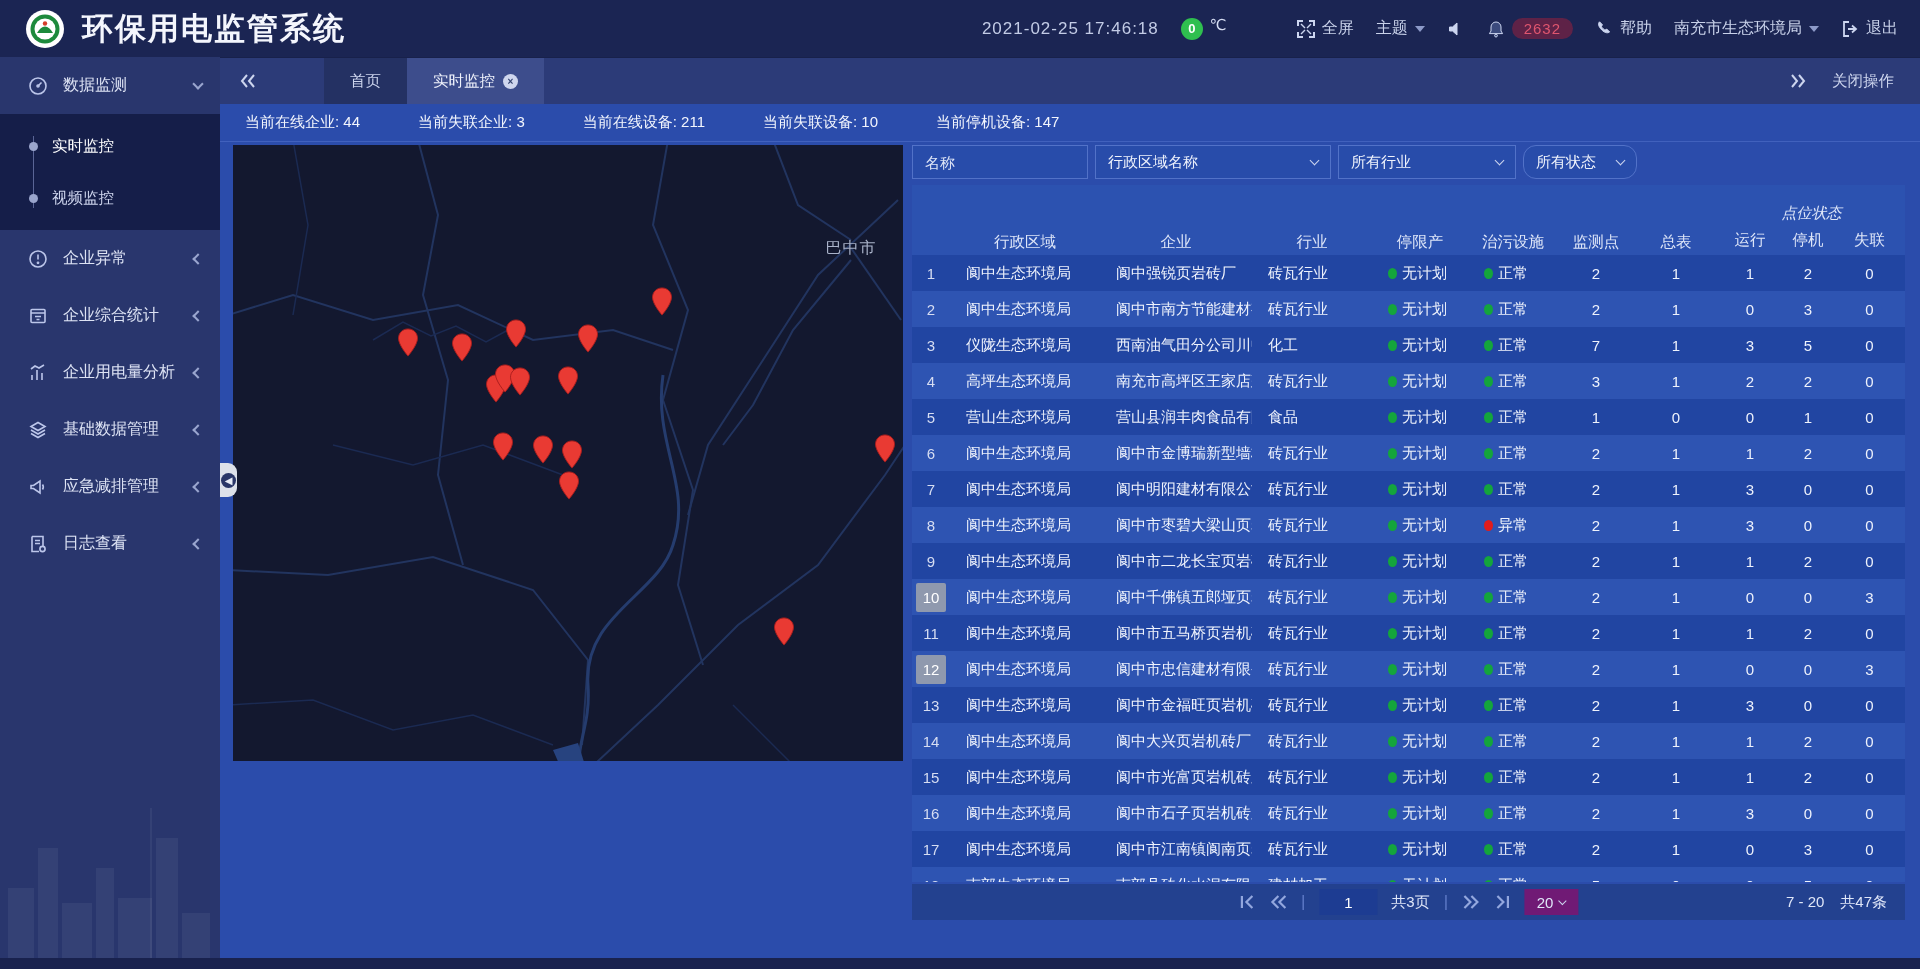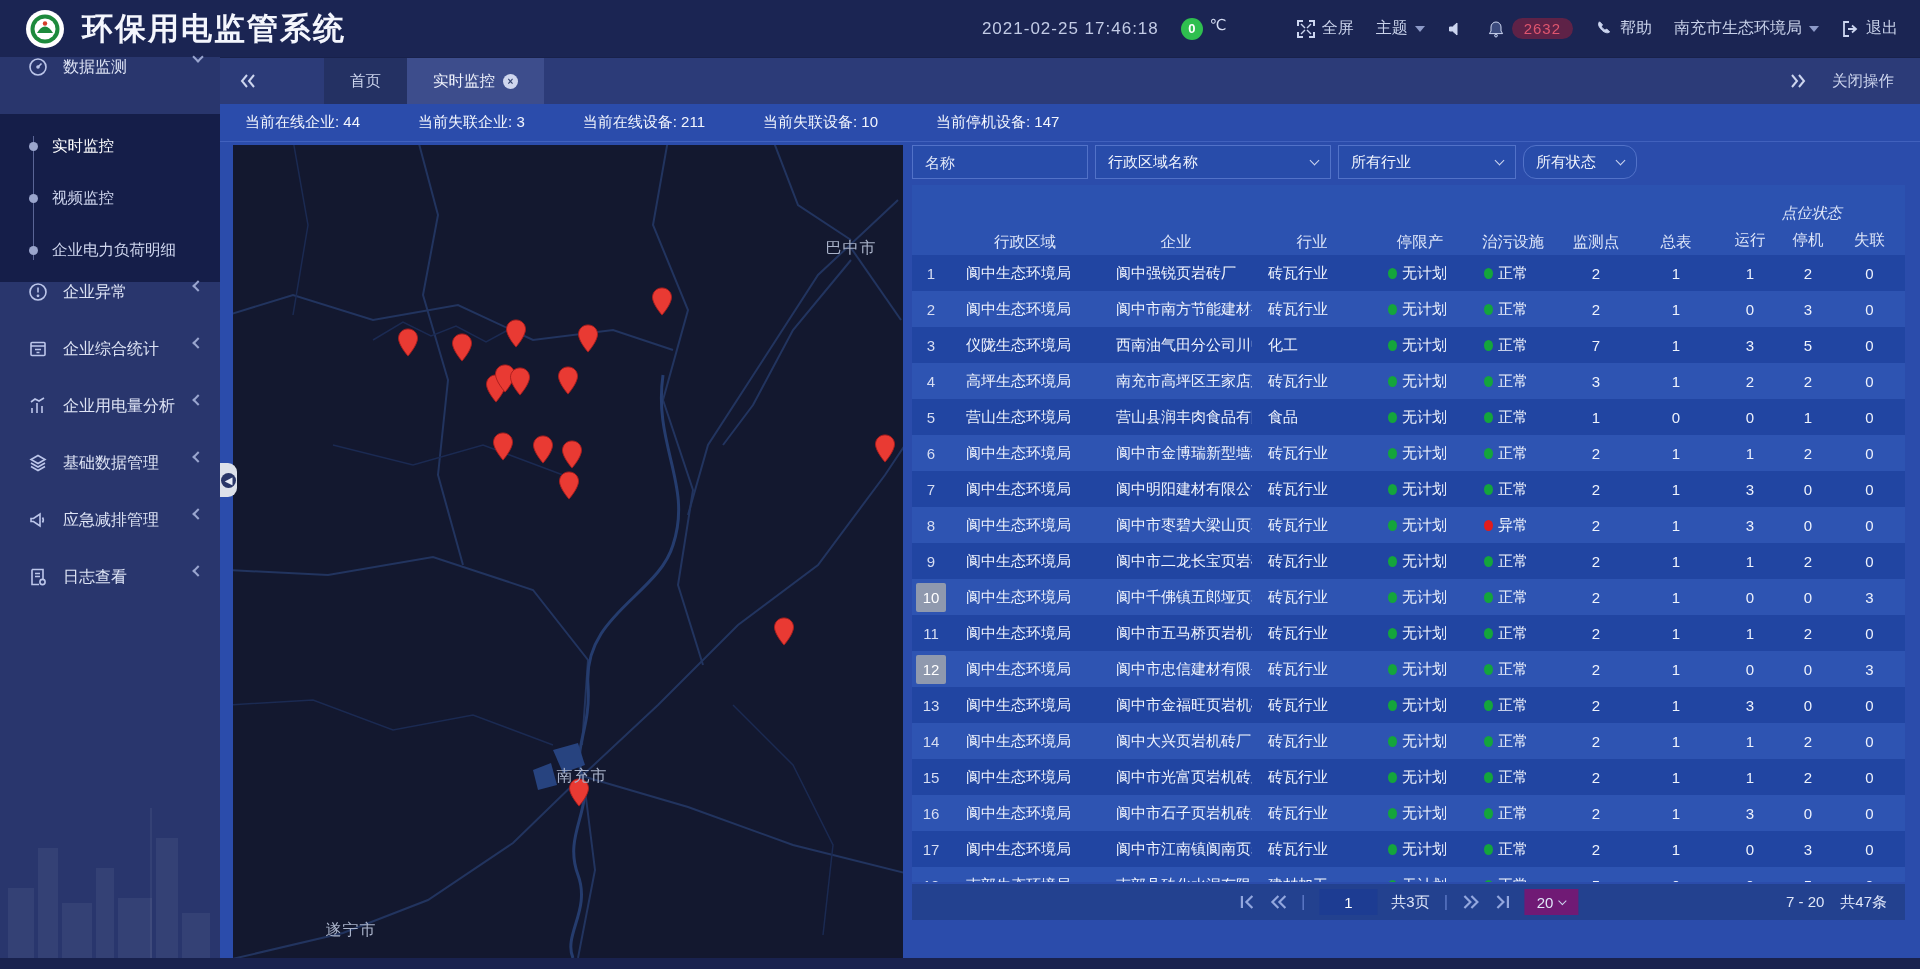--- a/index.html
+++ b/index.html
@@ -38,21 +38,21 @@
   .hdr-ico { width:18px; height:18px; flex:none; }
   .hdr-ico path, .hdr-ico circle, .hdr-ico line, .hdr-ico polyline { stroke:#cdd6f0; }
   .gap-sp { width:26px; }
 
   
   .main-row { display:flex; height:901px; }
 
   
   .sidebar { width:220px; background:#29366d; position:relative; flex:none; z-index:3; }
   .side-item {
-    height:57px; display:flex; padding:0 18px 0 28px;
+    height:57px; display:flex; align-items:center; padding:0 18px 0 28px;
     gap:15px; cursor:pointer; font-size:16px; color:#dde3f4;
   }
   .s-icon { width:20px; height:20px; flex:none; }
   .s-icon path,.s-icon circle,.s-icon rect,.s-icon line,.s-icon polyline { stroke:#bcc6ea; fill:none; stroke-width:1.6; }
   .s-label { flex:1; white-space:nowrap; }
   .chev { width:8px; height:8px; border-left:2px solid #9aa6cf; border-bottom:2px solid #9aa6cf; display:inline-block; flex:none; }
   .chev.down { transform:rotate(-45deg); margin-top:-4px; }
   .chev.left { transform:rotate(45deg); }
   .submenu { background:#151e49; position:relative; padding:6px 0; }
   .submenu::before {
@@ -99,21 +99,21 @@
 
   .statusbar {
     height:38px; display:flex; align-items:center; gap:58px; padding-left:25px;
     font-size:15px; color:#f2f5fd; border-bottom:1px solid #4161bd; background:#2b4cab;text-align:right;
   }
   .status-item { white-space:nowrap; }
 
   .body-area { flex:1; display:flex; gap:9px; padding:3px 15px 0 13px; min-height:0; }
 
   
-  .map { width:670px; height:813px; background:#13182f; position:relative; flex:none; overflow:hidden; }
+  .map { width:670px; height:616px; background:#13182f; position:relative; flex:none; overflow:hidden; }
   .map svg.roads { position:absolute; left:0; top:0; }
   .map-label { position:absolute; transform:translate(-50%,-50%); color:#a9b2c9; font-size:16px; letter-spacing:1px; white-space:nowrap; }
   .pin { position:absolute; transform:translate(-50%,-100%); }
 
   
   .panel { flex:1; display:flex; flex-direction:column; min-width:0; }
   .filters { display:flex; gap:7px; height:34px; margin-bottom:6px; flex:none; }
   .f-input {
     width:176px; background:#284caa; border:1px solid #5272c8; color:#eef2fc;
     font-size:15px; padding:0 12px; outline:none;
@@ -243,24 +243,20 @@
       <span class="chev down"></span>
     </div>
     <div class="submenu">
       <div class="sub-item active">
         <span class="bullet"></span>
         <span>实时监控</span>
       </div>
       <div class="sub-item">
         <span class="bullet"></span>
         <span>视频监控</span>
-      </div>
-      <div class="sub-item">
-        <span class="bullet"></span>
-        <span>企业电力负荷明细</span>
       </div>
     </div>
 
     <div class="side-item">
       <svg class="s-icon" viewBox="0 0 20 20">
         <circle cx="10" cy="10" r="8"></circle>
           <path d="M10 5.5v5"></path>
           <circle cx="10" cy="13.8" r="0.6"></circle>
       </svg>
       <span class="s-label">企业异常</span>

